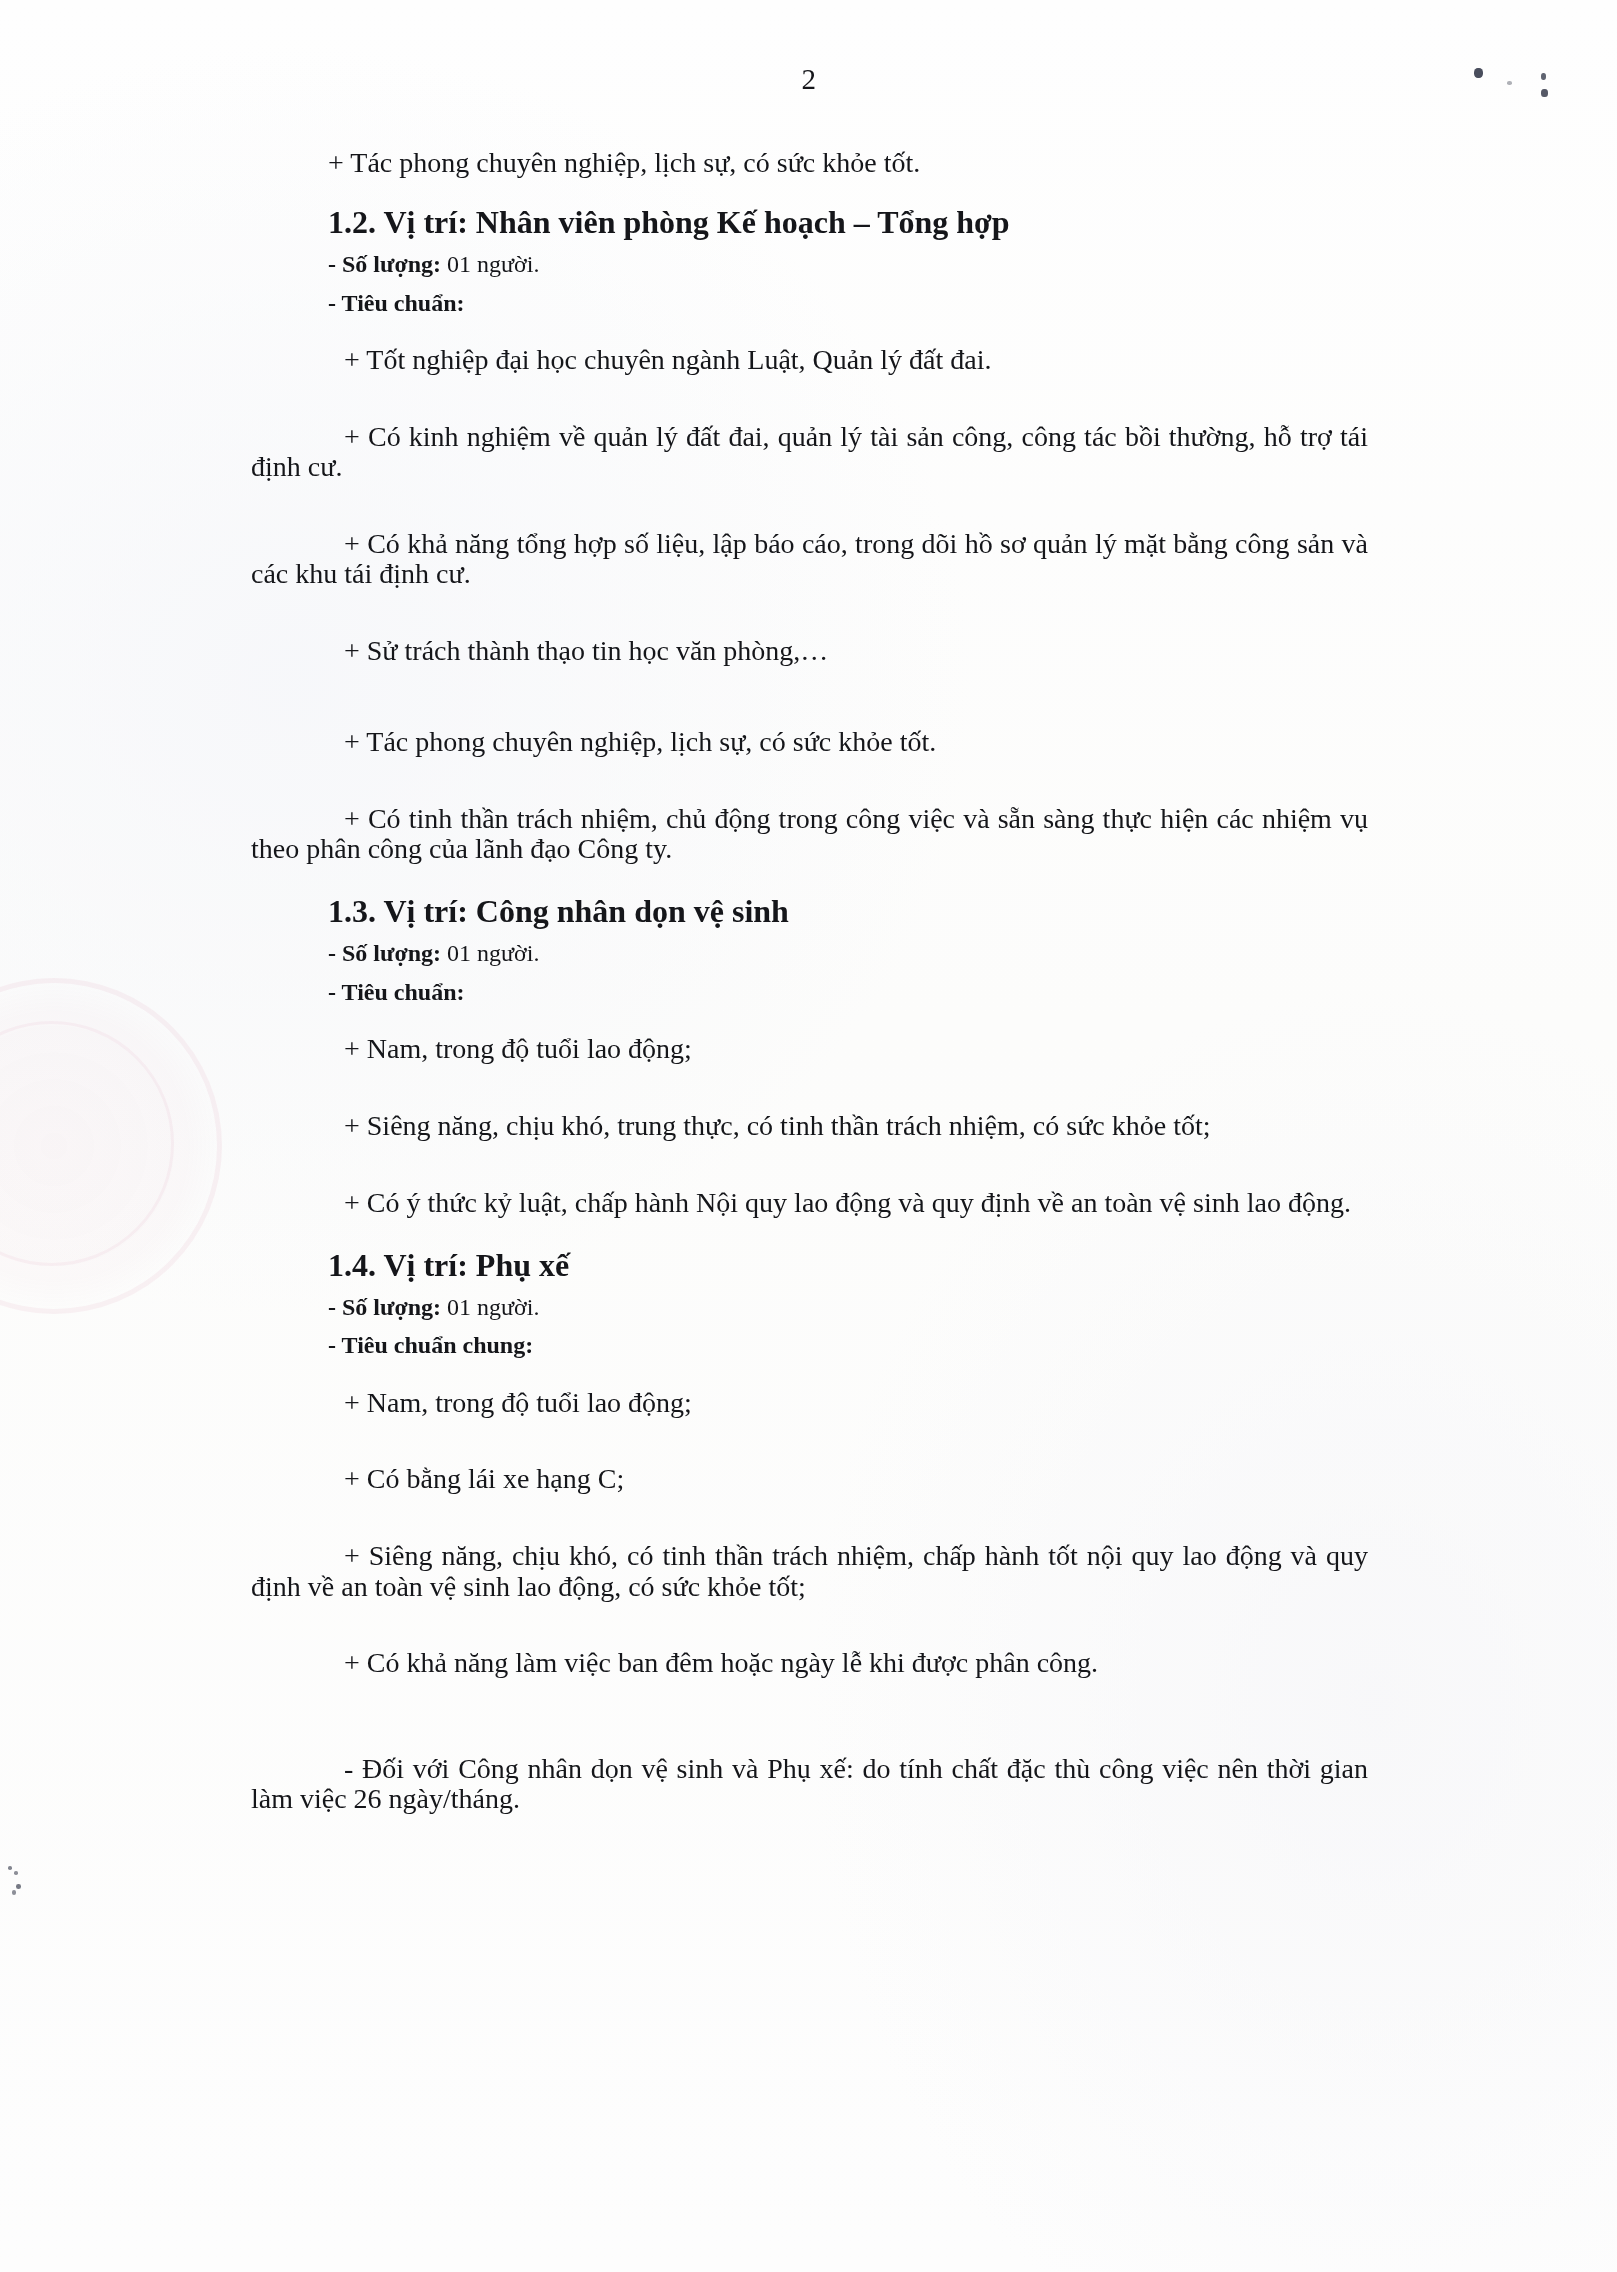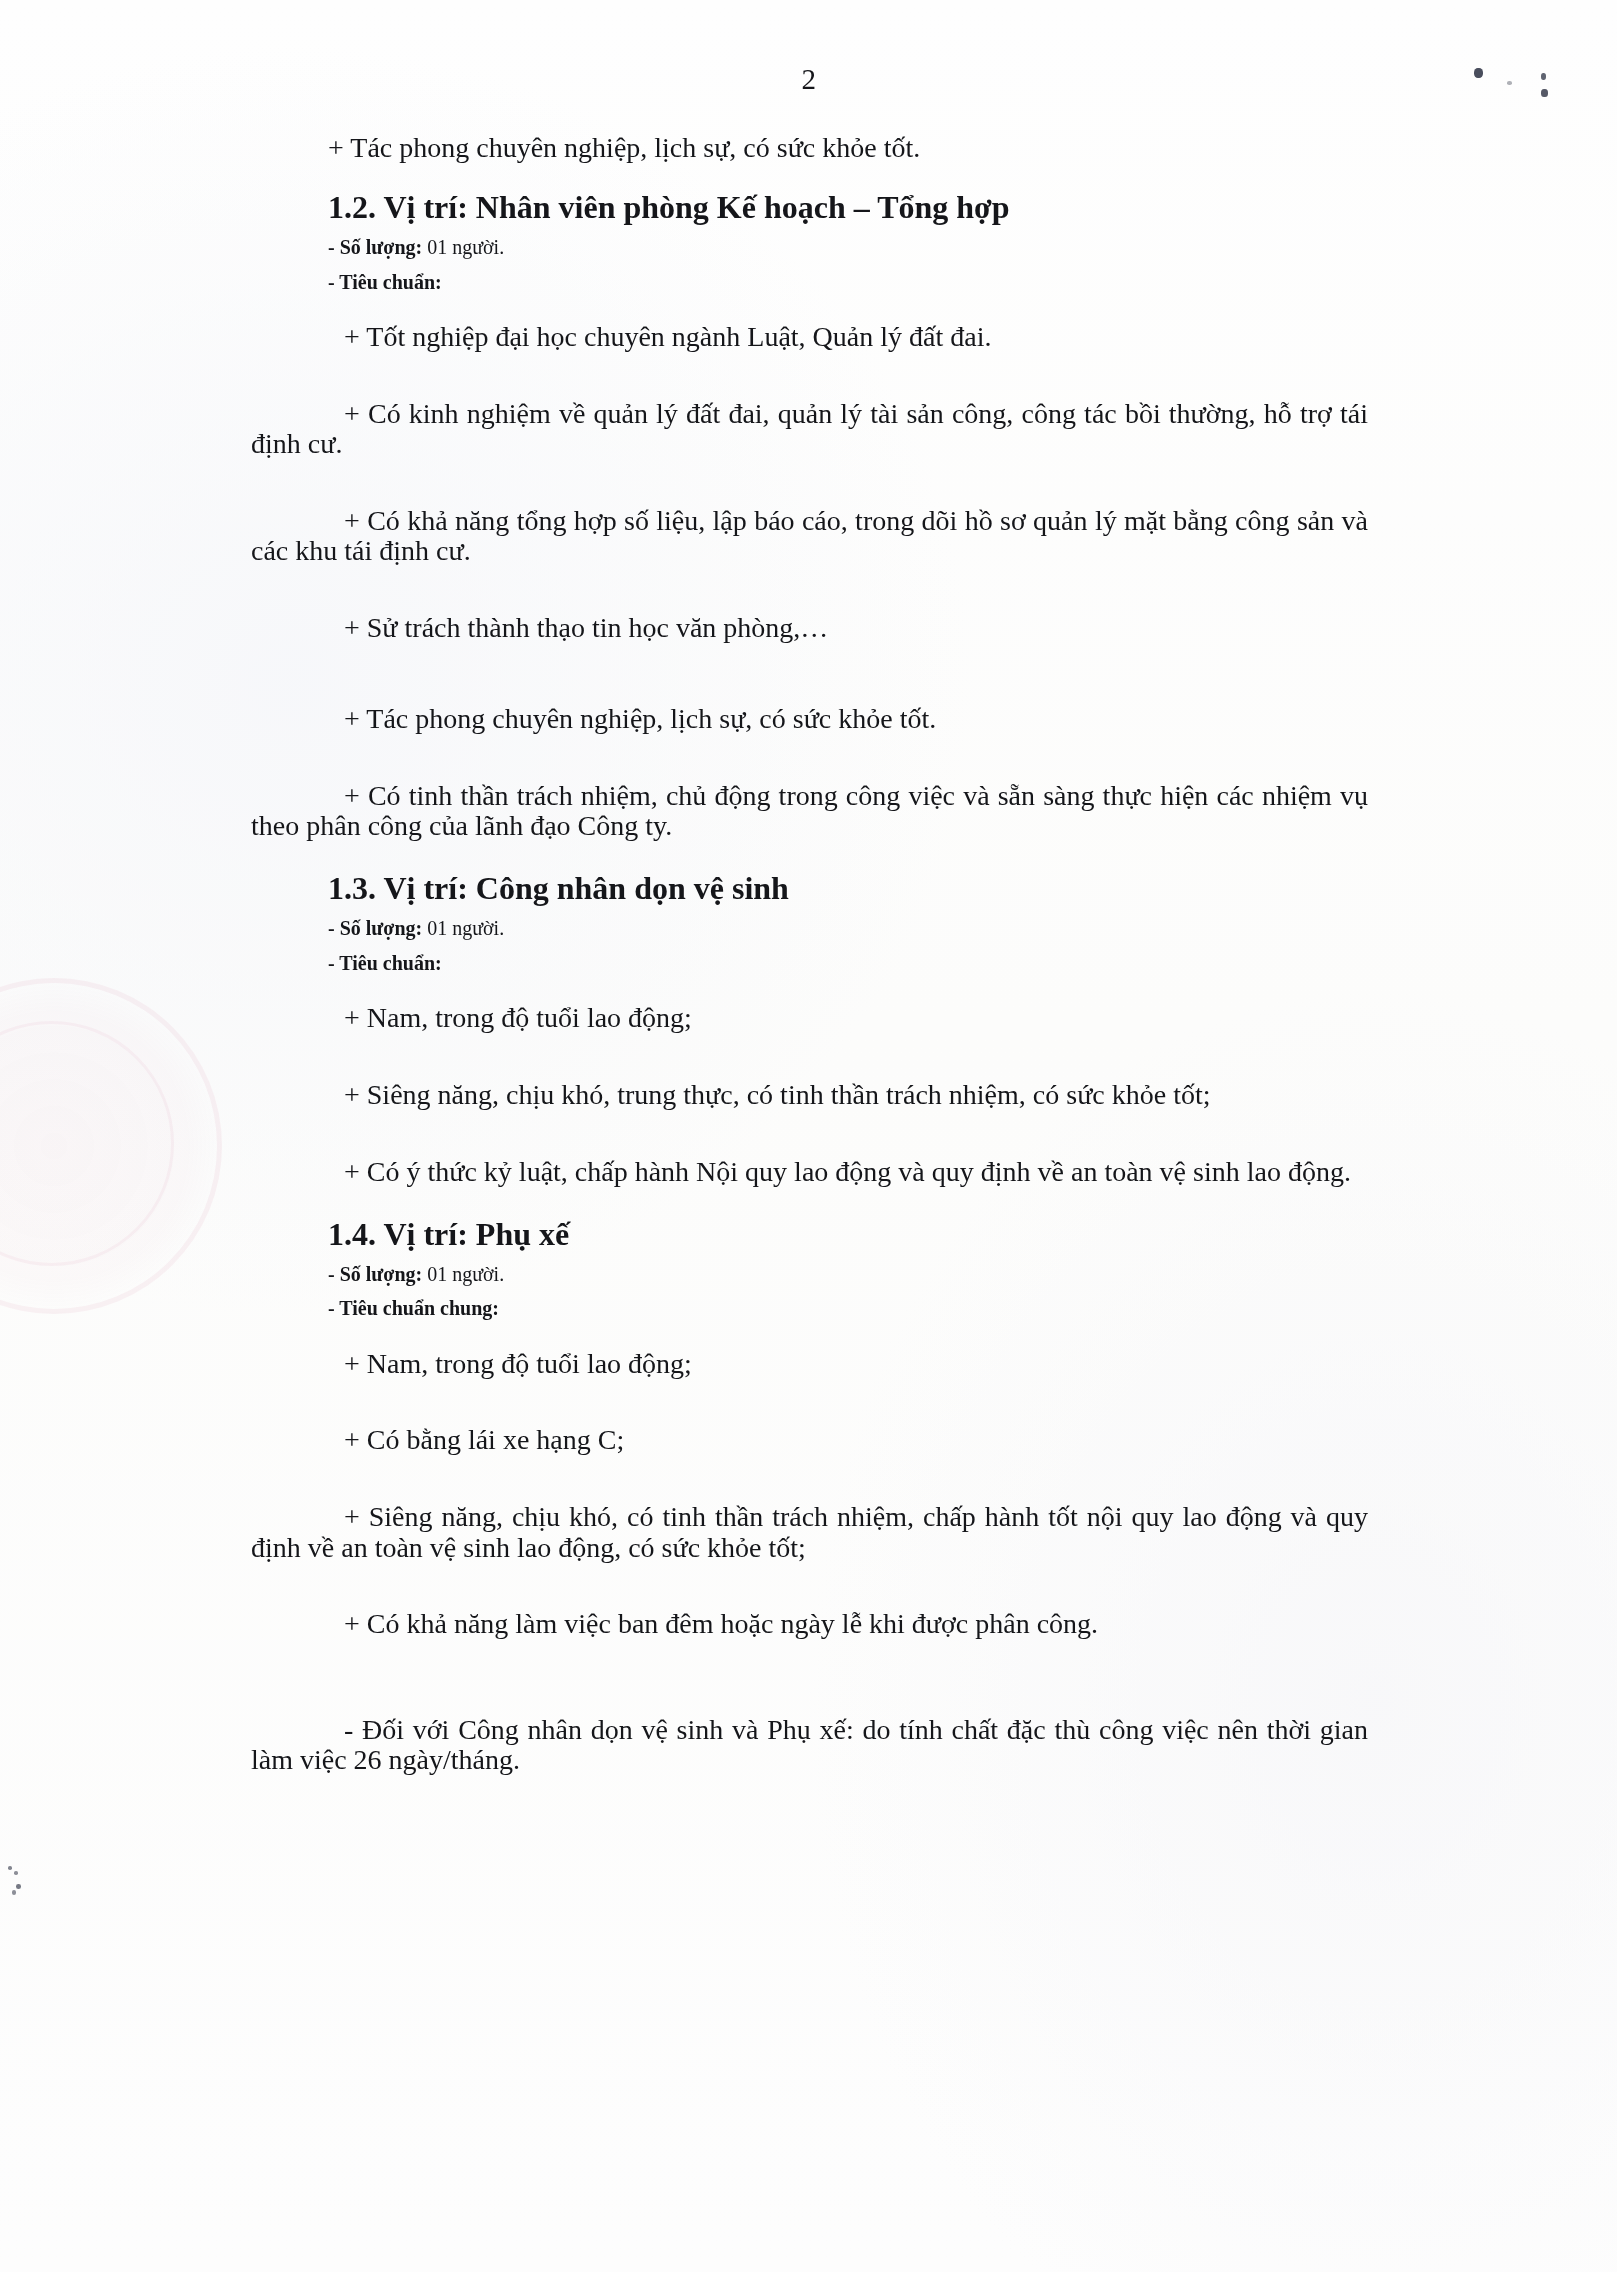--- a/index.html
+++ b/index.html
@@ -66,21 +66,21 @@
     position: absolute;
     background: #1d2234;
     border-radius: 45%;
     opacity: 0.8;
     pointer-events: none;
   }
 
   .body-text {
     position: absolute;
     left: 235px;
-    top: 134px;
+    top: 149px;
     width: 1149px;
   }
 
   
   .para {
     font-size: 28px;
     line-height: 1.085;
     margin: 16px;
     text-align: justify;
     text-justify: inter-word;
@@ -93,21 +93,21 @@
 
   .heading {
     font-size: 32px;
     font-weight: bold;
     line-height: 1.0;
     margin: 0;
     padding-left: 93px;
   }
 
   .label-line {
-    font-size: 20px;
+    font-size: 24px;
     line-height: 1.0;
     margin: 0;
     padding-left: 93px;
   }
   .label-line b { font-weight: bold; }
 
   .bullet-line {
     font-size: 28px;
     line-height: 1.0;
     margin: 0;

